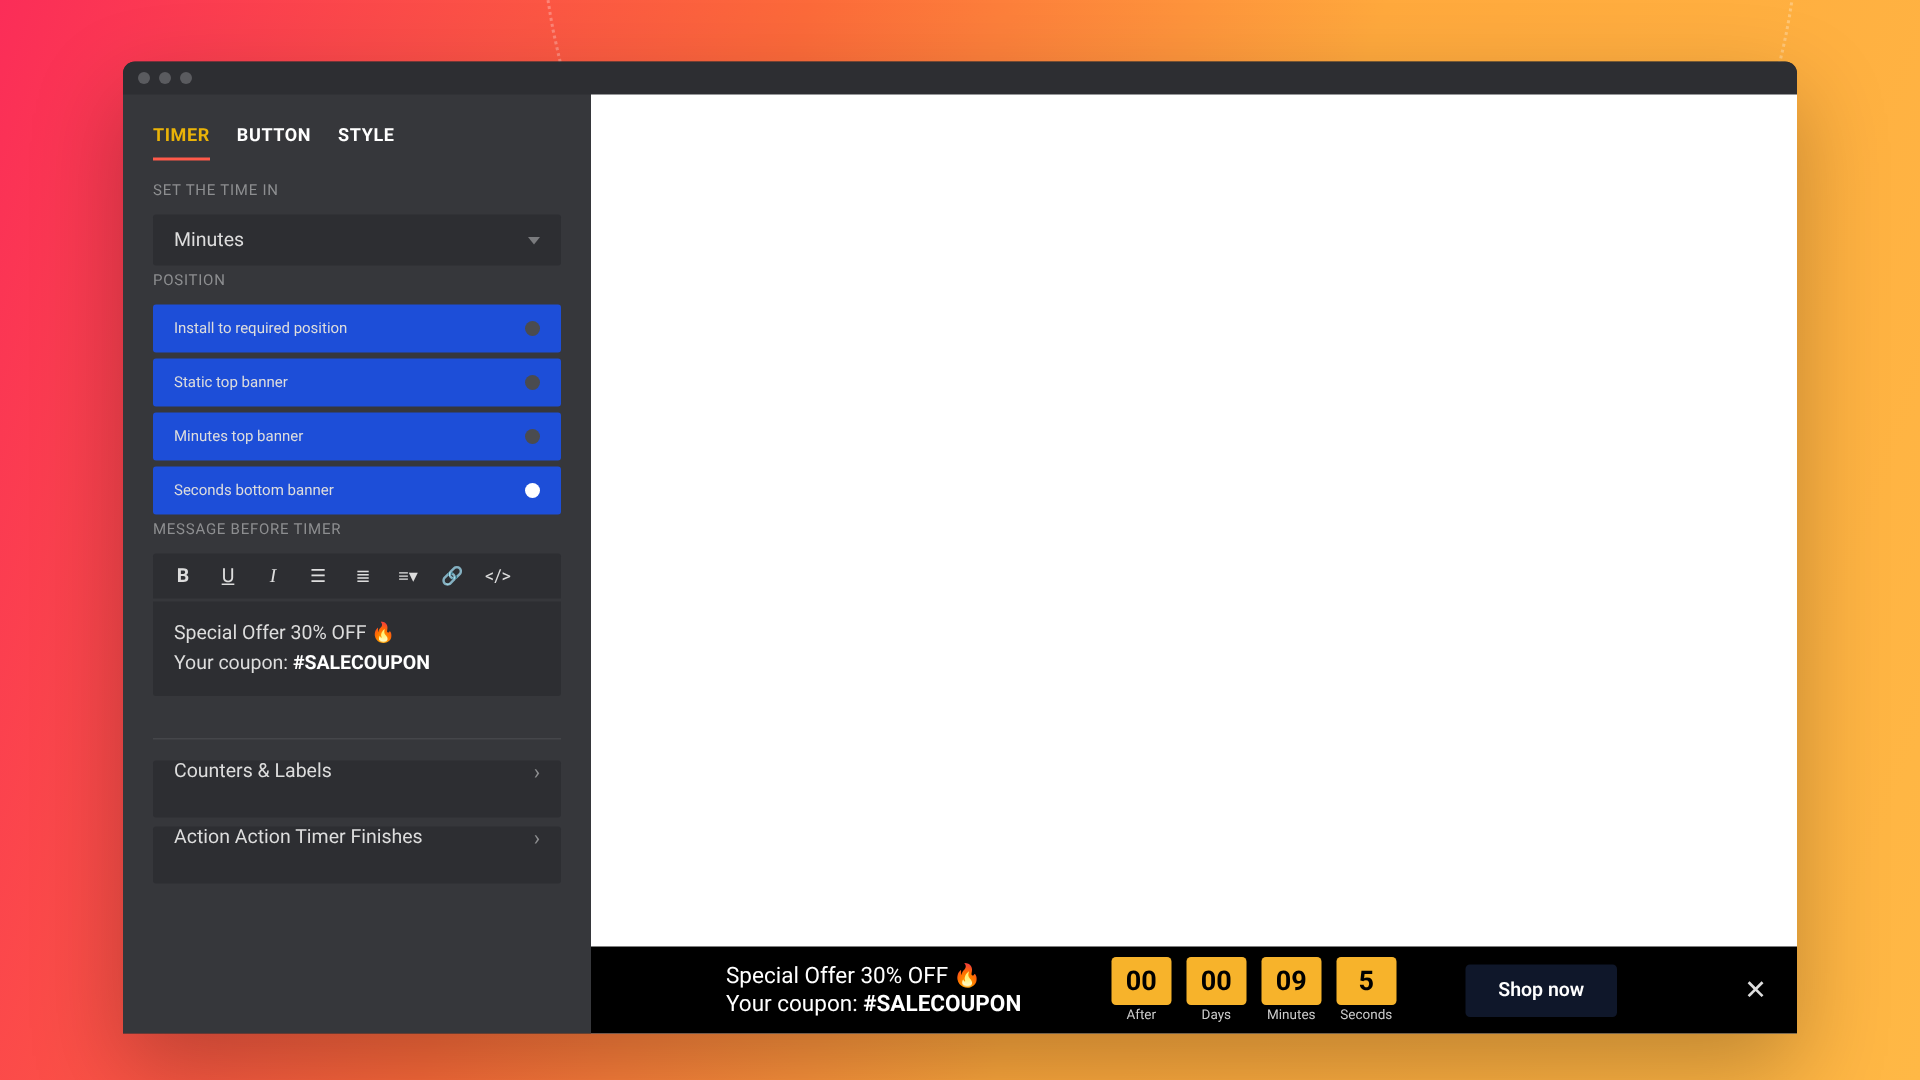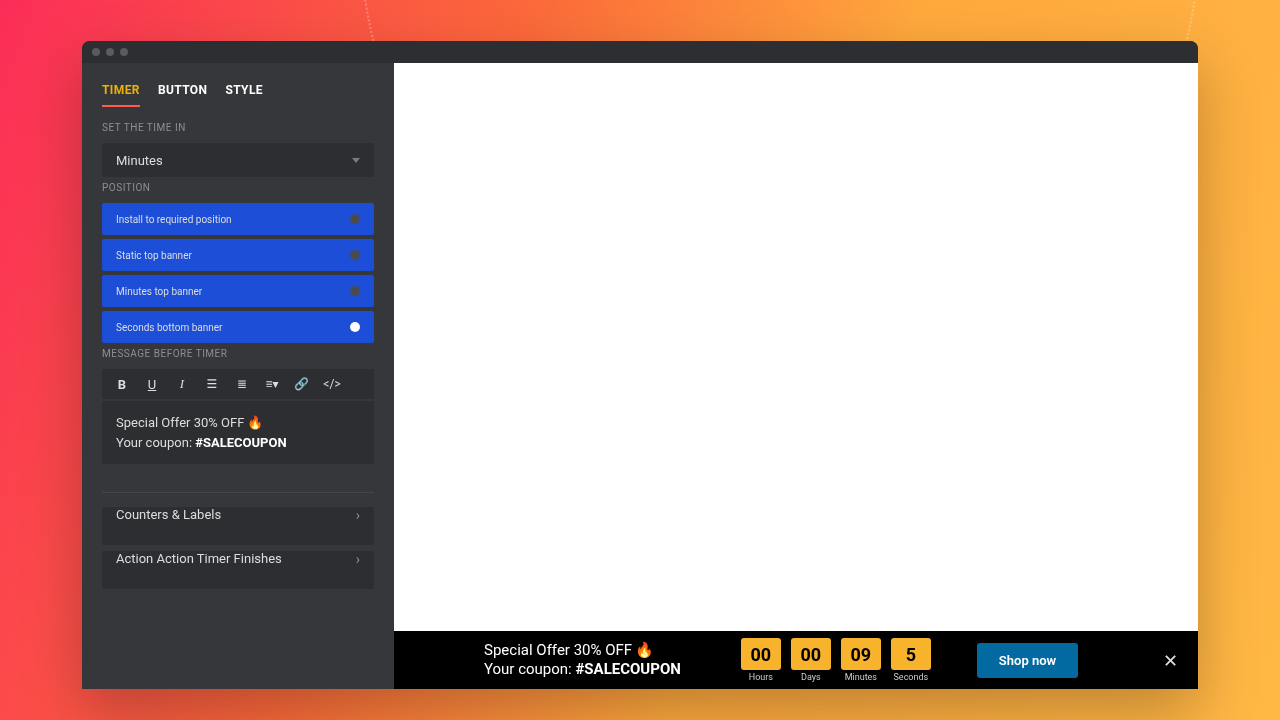--- a/index.html
+++ b/index.html
@@ -41,21 +41,21 @@
   .canvas { flex:1; background:#fff; position:relative; }
 
   
   .banner { position:absolute; left:0; bottom:0; height:58px; width:100%; background:#000; display:flex; align-items:center; padding:0 20px 0 90px; color:#fff; }
   .banner-msg { font-size:15px; line-height:1.25; }
   .banner-msg .coupon { font-weight:700; }
   .timer { display:flex; gap:10px; margin-left:60px; }
   .unit { display:flex; flex-direction:column; align-items:center; gap:2px; }
   .unit .box { width:40px; height:32px; background:#f7b32b; color:#000; font-weight:700; font-size:18px; border-radius:3px; display:flex; align-items:center; justify-content:center; }
   .unit .lbl { font-size:9px; color:#ccc; }
-  .shop { margin-left:46px; background:#0369a1; color:#fff; font-size:13px; font-weight:600; padding:10px 22px; border-radius:3px; cursor:pointer; }
+  .shop { margin-left:46px; background:#0f172a; color:#fff; font-size:13px; font-weight:600; padding:10px 22px; border-radius:3px; cursor:pointer; }
   .closex { position:absolute; right:20px; color:#ddd; font-size:18px; cursor:pointer; }
 
   
   .b { font-weight:700; } .u { text-decoration:underline; } .i { font-style:italic; font-family:Georgia,serif; }
   .ico { font-size:12px; }
 </style>
 </head>
 <body>
 <div class="arc"></div>
 
@@ -131,21 +131,21 @@
 
     <main class="canvas">
       <div class="banner">
         <div class="banner-msg">
           <div>Special Offer 30% OFF 🔥</div>
           <div><span>Your coupon: </span><span class="coupon">#SALECOUPON</span></div>
         </div>
         <div class="timer">
           <div class="unit">
             <div class="box">00</div>
-            <div class="lbl">Hours</div>
+            <div class="lbl">After</div>
           </div>
           <div class="unit">
             <div class="box">00</div>
             <div class="lbl">Days</div>
           </div>
           <div class="unit">
             <div class="box">09</div>
             <div class="lbl">Minutes</div>
           </div>
           <div class="unit">

